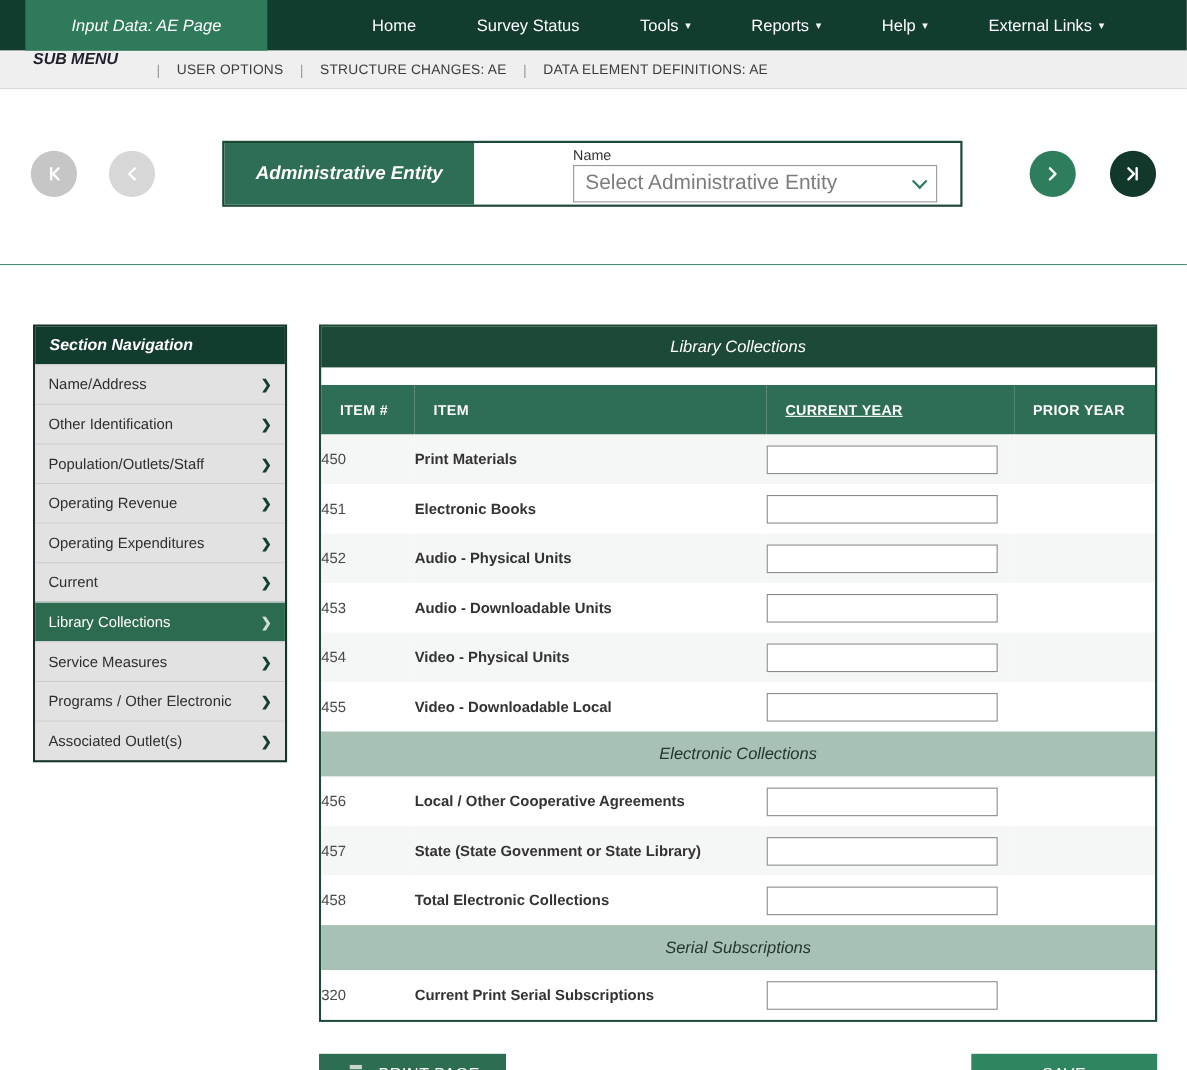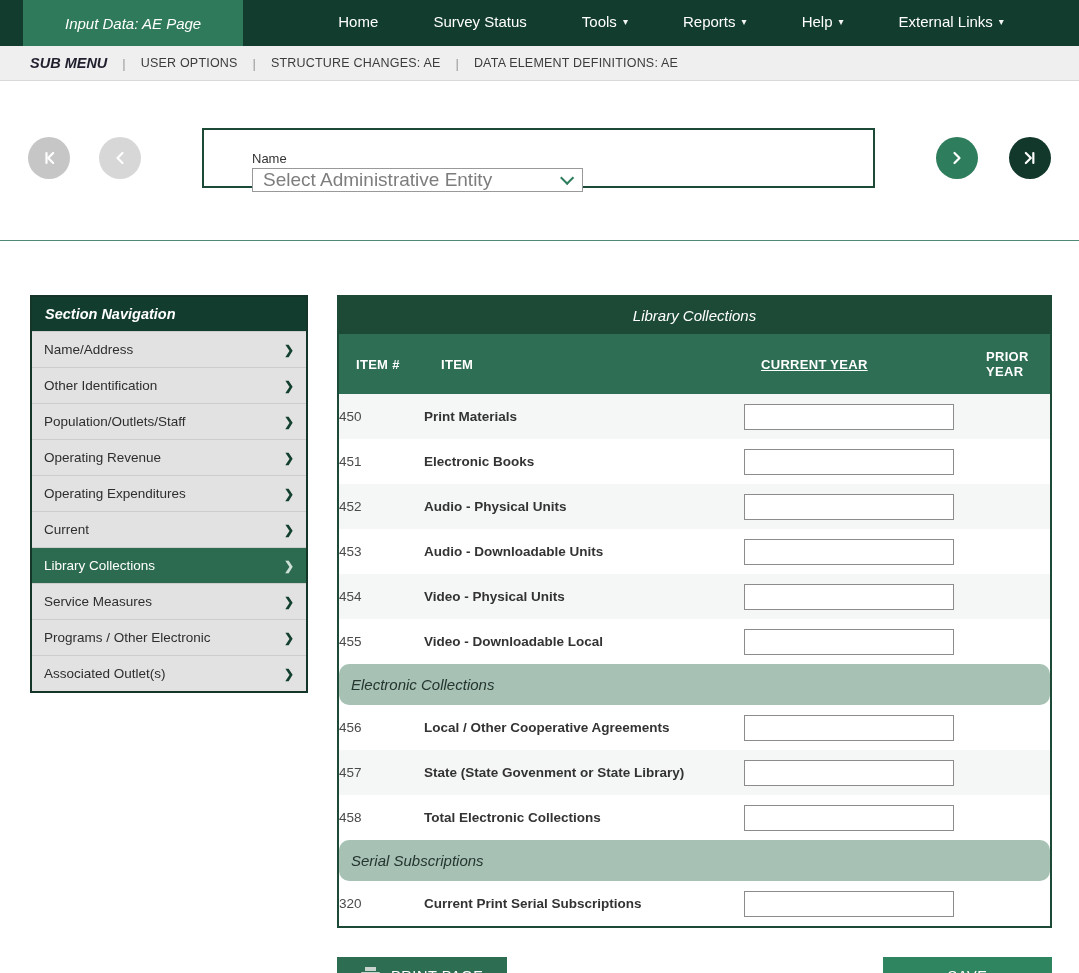--- a/index.html
+++ b/index.html
@@ -18,33 +18,34 @@
   .active-tab {
     margin-left: 23px;
     background: var(--nav-active, #2e7a5a);
     color: #fff; font-style: italic; font-size: 15px;
     display: flex; align-items: center;
     padding: 0 42px;
     cursor: pointer;
   }
   .nav-items {
     flex: 1;
-    display: flex; align-items: flex-end;
+    display: flex; align-items: center;
     justify-content: space-evenly;
-    padding: 0 20px 16px 40px;
+    padding: 0 20px 0 40px;
   }
   .nav-item { color: #fff; font-size: 15px; cursor: pointer; display: flex; align-items: center; }
   .nav-item .caret { font-size: 10px; margin-left: 6px; opacity: .95; }
   
   .submenu {
     height: 35px;
     background: #efefef;
     border-bottom: 1px solid #d9d9d9;
-    display: flex; align-items: center;
+    display: flex; 
     padding-left: 30px;
+    gap: 20px;
   }
   .submenu-title { font-weight: bold; font-style: italic; font-size: 14.5px; color: #1f1f2e; }
   .submenu .sep { color: #9a9a9a; margin: 0 15px; font-size: 13px; }
   .submenu-link { font-size: 12.5px; color: #3c3c3c; letter-spacing: .2px; cursor: pointer; }
   
   .entity-row {
     margin-top: 47px;
     padding: 0 28px;
     display: flex; align-items: center;
     height: 60px;
@@ -65,24 +66,24 @@
     background: #fff;
     display: flex; align-items: stretch;
   }
   .entity-title {
     width: 227px;
     background: var(--header-green, #2d6e54);
     color: #fff; font-style: italic; font-weight: bold; font-size: 17px;
     display: flex; align-items: center; justify-content: center;
   }
   .entity-field {
-    margin-left: 48px;
+    margin-left: 90px;
     display: flex; flex-direction: column;
     justify-content: flex-start;
-    padding-top: 21px;
+    padding-top: 3px;
   }
   .entity-field label { font-size: 13px; color: #333; margin-bottom: 2px; }
   .select-box {
     width: 331px; height: 34px;
     border: 1px solid #999;
     background: #fff;
     display: flex; align-items: center; justify-content: space-between;
     padding: 0 12px 0 10px;
     cursor: pointer;
   }
@@ -91,21 +92,21 @@
     width: 10px; height: 10px;
     border: solid var(--accent-green, #2e7d5c);
     border-width: 0 2.5px 2.5px 0;
     transform: rotate(45deg) translateY(-3px);
   }
   
   .divider { margin-top: 52px; border: none; border-top: 1px solid #4e8a74; }
   
   .content { display: flex; margin-top: 54px; padding: 0 27px 0 30px; }
   .sidebar {
-    width: 278px; flex: 0 0 auto;
+    width: 231px; flex: 0 0 auto;
     border: 2px solid #143527;
     align-self: flex-start;
   }
   .sidebar-title {
     background: var(--nav-dark, #123c2e);
     color: #fff; font-style: italic; font-weight: bold; font-size: 14.5px;
     padding: 9px 13px;
   }
   .side-item {
     height: 36px; background: #e2e2e2;
@@ -119,21 +120,21 @@
   .side-item.selected .side-label { color: #fff; }
   .side-item.selected .side-chev { color: #cfe0d8; }
   
   .table-area { flex: 1; margin-left: 29px; }
   .table-wrap { border: 2px solid #1d4937; }
   .table-title {
     background: var(--table-title-green, #1d4937);
     color: #fff; font-style: italic; font-size: 15px;
     text-align: center; padding: 10px 0;
   }
-  table { width: 100%; border-collapse: collapse; }
+  table { width: 100%; border-collapse: collapse; margin-top: 16px; }
   thead th {
     background: var(--table-header-green, #2e6e55);
     color: #fff; font-size: 13px; font-weight: bold;
     text-align: left; padding: 15px 0 15px 17px;
     letter-spacing: .3px;
   }
   th.col-num { width: 85px; }
   th.col-item { width: 320px; }
   th.col-cur { width: 225px; text-decoration: underline; }
   tr.data-row { height: 45px; background: #fff; }
@@ -142,21 +143,21 @@
   td.col-item { font-weight: bold; color: #333; font-size: 13.5px; }
   td.col-cur input {
     width: 210px; height: 26px;
     border: 1px solid #8c8c8c; background: #fff;
     font-family: "Liberation Sans", sans-serif; font-size: 13px;
     padding: 0 6px;
   }
   tr.section-row td {
     background: var(--band-green, #a7c2b4);
     color: #253530; font-style: italic; font-size: 15px;
-    text-align: left; padding: 12px 12px; border-radius: 10px;
+    text-align: center; padding: 12px 12px;
   }
   
   .footer-buttons {
     display: flex; justify-content: space-between;
     margin-top: 29px;
   }
   .print-btn {
     background: #2d6e53; border: none; color: #fff;
     height: 37px; padding: 0 24px;
     font-size: 14.5px; letter-spacing: .6px;
@@ -220,20 +221,21 @@
       <path d="M17 6l-6 6 6 6" stroke="#fff" stroke-width="2.6" fill="none" stroke-linecap="round" stroke-linejoin="round"></path>
     </svg>
   </button>
   <button class="circle-btn prev">
     <svg viewBox="0 0 24 24" width="20" height="20">
       <path d="M15 6l-6 6 6 6" stroke="#fff" stroke-width="2.6" fill="none" stroke-linecap="round" stroke-linejoin="round"></path>
     </svg>
   </button>
 
   <div class="entity-box">
+    <div class="entity-title">Administrative Entity</div>
     <div class="entity-field">
       <label>Name</label>
       <div class="select-box">
         <span class="select-value">Select Administrative Entity</span>
         <span class="select-chev"></span>
       </div>
     </div>
   </div>
 
   <button class="circle-btn next">

